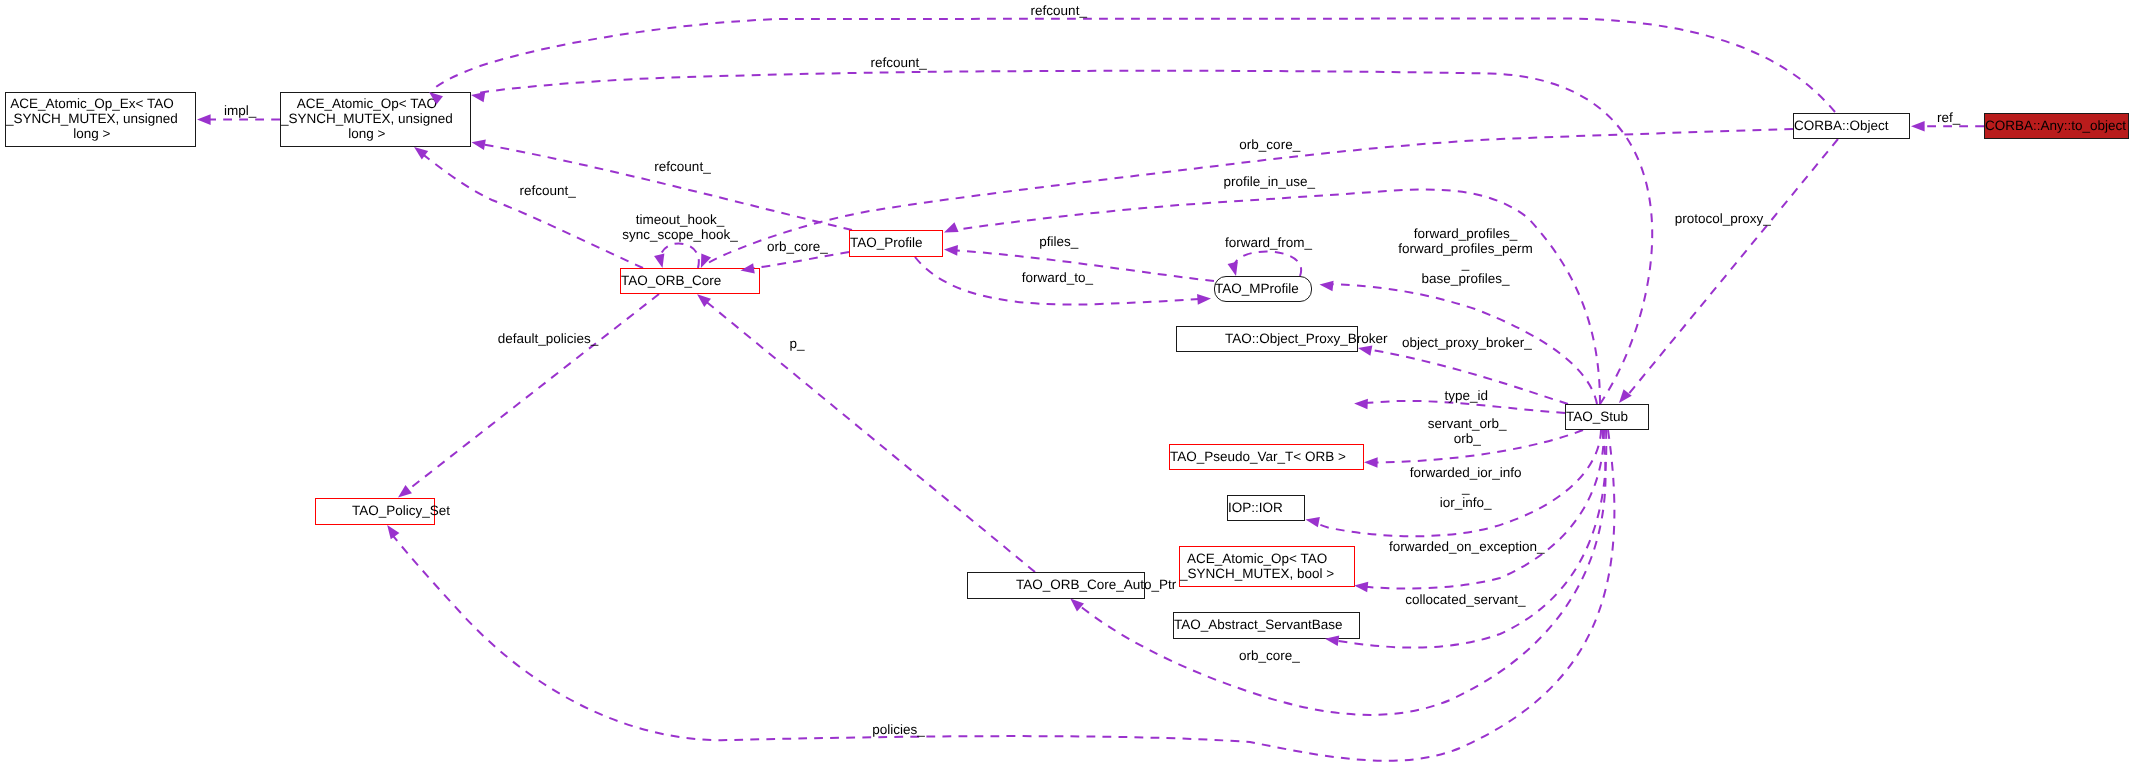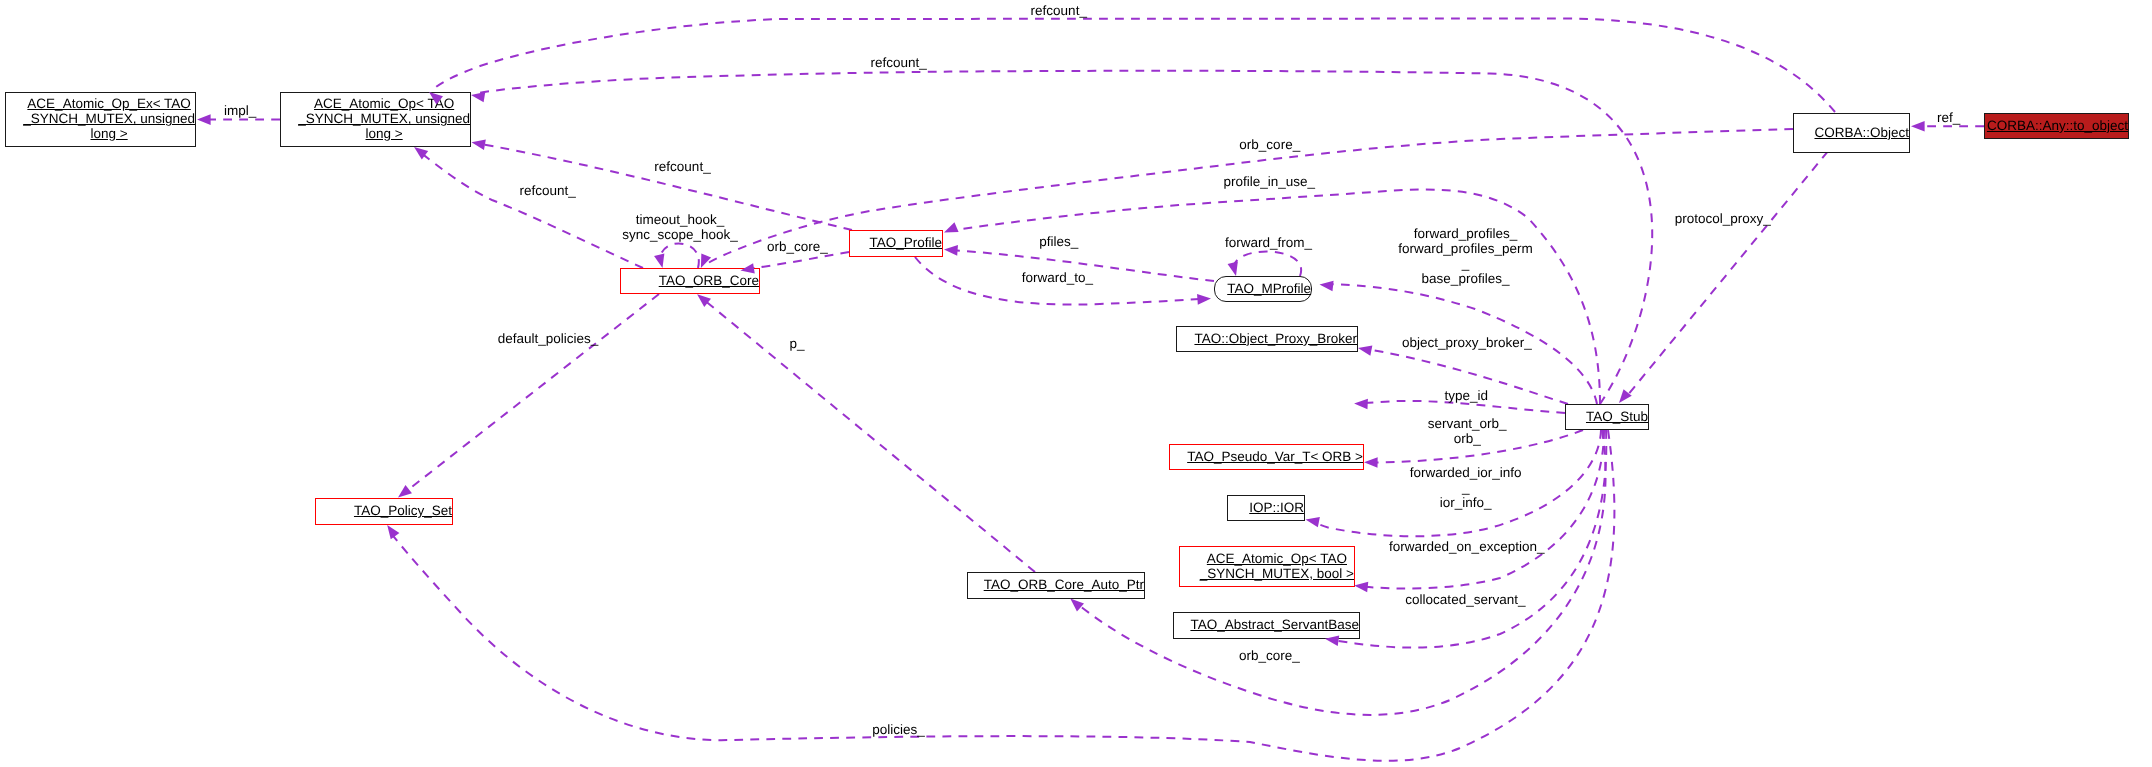--- a/index.html
+++ b/index.html
@@ -1,21 +1,21 @@
 <!DOCTYPE html>
 <html><head>
 <meta charset="utf-8">
 <title>Collaboration diagram</title>
 <style>
   html,body{margin:0;padding:0;background:#ffffff;}
   #canvas{position:relative;width:2152px;height:767px;background:#fff;overflow:hidden;
     font-family:"Liberation Sans",sans-serif;font-size:13.5px;line-height:15px;color:#000;-webkit-font-smoothing:antialiased;text-rendering:geometricPrecision;}
   svg#edge-layer,svg#arrow-layer{position:absolute;left:0;top:0;pointer-events:none;}
   .node{position:absolute;box-sizing:border-box;display:flex;align-items:center;
-     justify-content:flex-end;text-align:center;background:#fff;border:1.3px solid #1a1a1a;text-decoration:underline;}
+     justify-content:flex-start;text-align:center;background:#fff;border:1.3px solid #1a1a1a;}
   .node > span{white-space:pre;display:block;margin-top:-1.5px;}
   .node.highlight{border-color:#ff0000;border-width:1.3px;}
   .node.current{background:#b91c1c;}
   .elabel{position:absolute;white-space:pre;text-align:center;
      transform:translateX(-50%);}
 </style>
 </head>
 <body>
 
 <div id="canvas">
@@ -74,30 +74,30 @@
 <div class="node" style="left:1227px;top:495px;width:78px;height:26px;">
       <span>IOP::IOR</span>
     </div>
 <div class="node highlight" style="left:1179px;top:546px;width:176px;height:41px;">
       <span>ACE_Atomic_Op&lt; TAO
 _SYNCH_MUTEX, bool &gt;</span>
     </div>
 <div class="node" style="left:1173px;top:612px;width:187px;height:27px;">
       <span>TAO_Abstract_ServantBase</span>
     </div>
-<div class="node highlight" style="left:315px;top:498px;width:138px;height:27px;">
+<div class="node highlight" style="left:315px;top:498px;width:120px;height:27px;padding-left:36px;">
       <span>TAO_Policy_Set</span>
     </div>
 <div class="node" style="left:967px;top:572px;width:178px;height:27px;padding-left:48px;">
       <span>TAO_ORB_Core_Auto_Ptr</span>
     </div>
 <div class="node" style="left:1565px;top:404px;width:84px;height:26px;">
       <span>TAO_Stub</span>
     </div>
-<div class="node" style="left:1793px;top:113px;width:117px;height:40px;">
+<div class="node" style="left:1793px;top:113px;width:117px;height:26px;">
       <span>CORBA::Object</span>
     </div>
 <div class="node current" style="left:1984px;top:113px;width:145px;height:26px;">
       <span>CORBA::Any::to_object</span>
     </div>
 <svg id="arrow-layer" width="2152" height="767" viewBox="0 0 2152 767">
 <polygon points="0,0 -13.6,5.3 -13.6,-5.3" fill="#9a32cd" transform="translate(429,92) rotate(218)"></polygon>
 <polygon points="0,0 -13.6,5.3 -13.6,-5.3" fill="#9a32cd" transform="translate(471,95) rotate(189)"></polygon>
 <polygon points="0,0 -13.6,5.3 -13.6,-5.3" fill="#9a32cd" transform="translate(197,119.6) rotate(180)"></polygon>
 <polygon points="0,0 -13.6,5.3 -13.6,-5.3" fill="#9a32cd" transform="translate(471.5,142.3) rotate(190)"></polygon>

